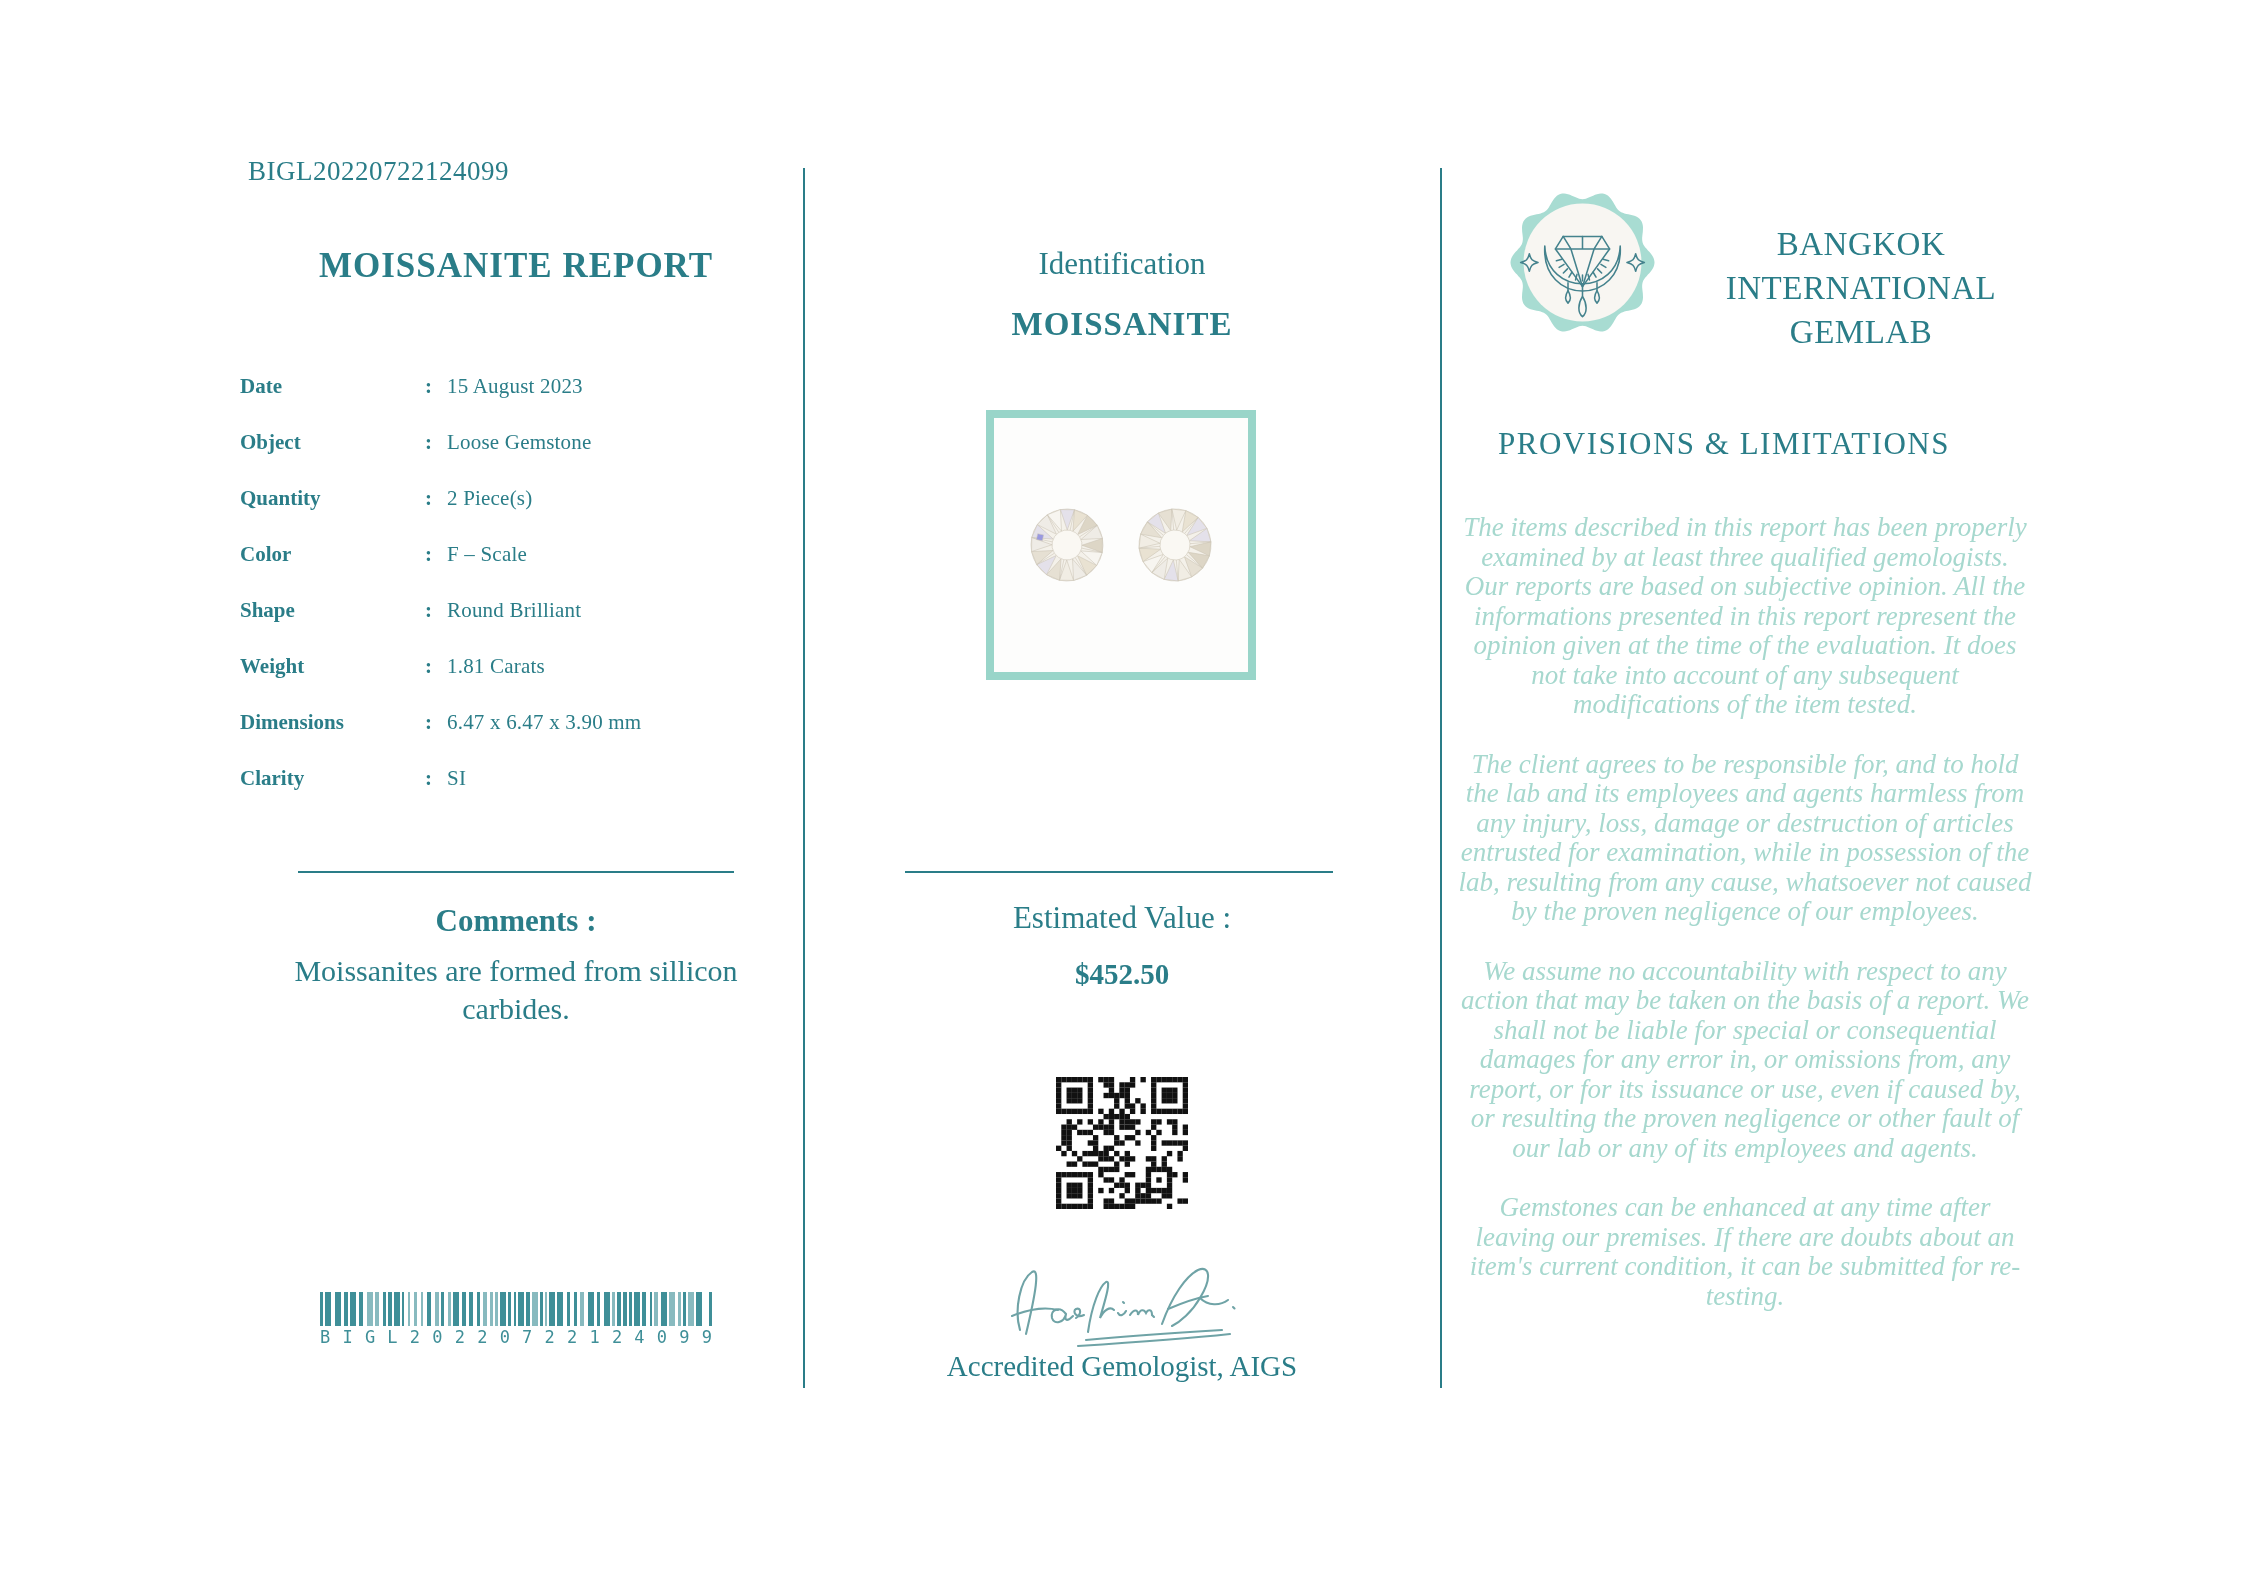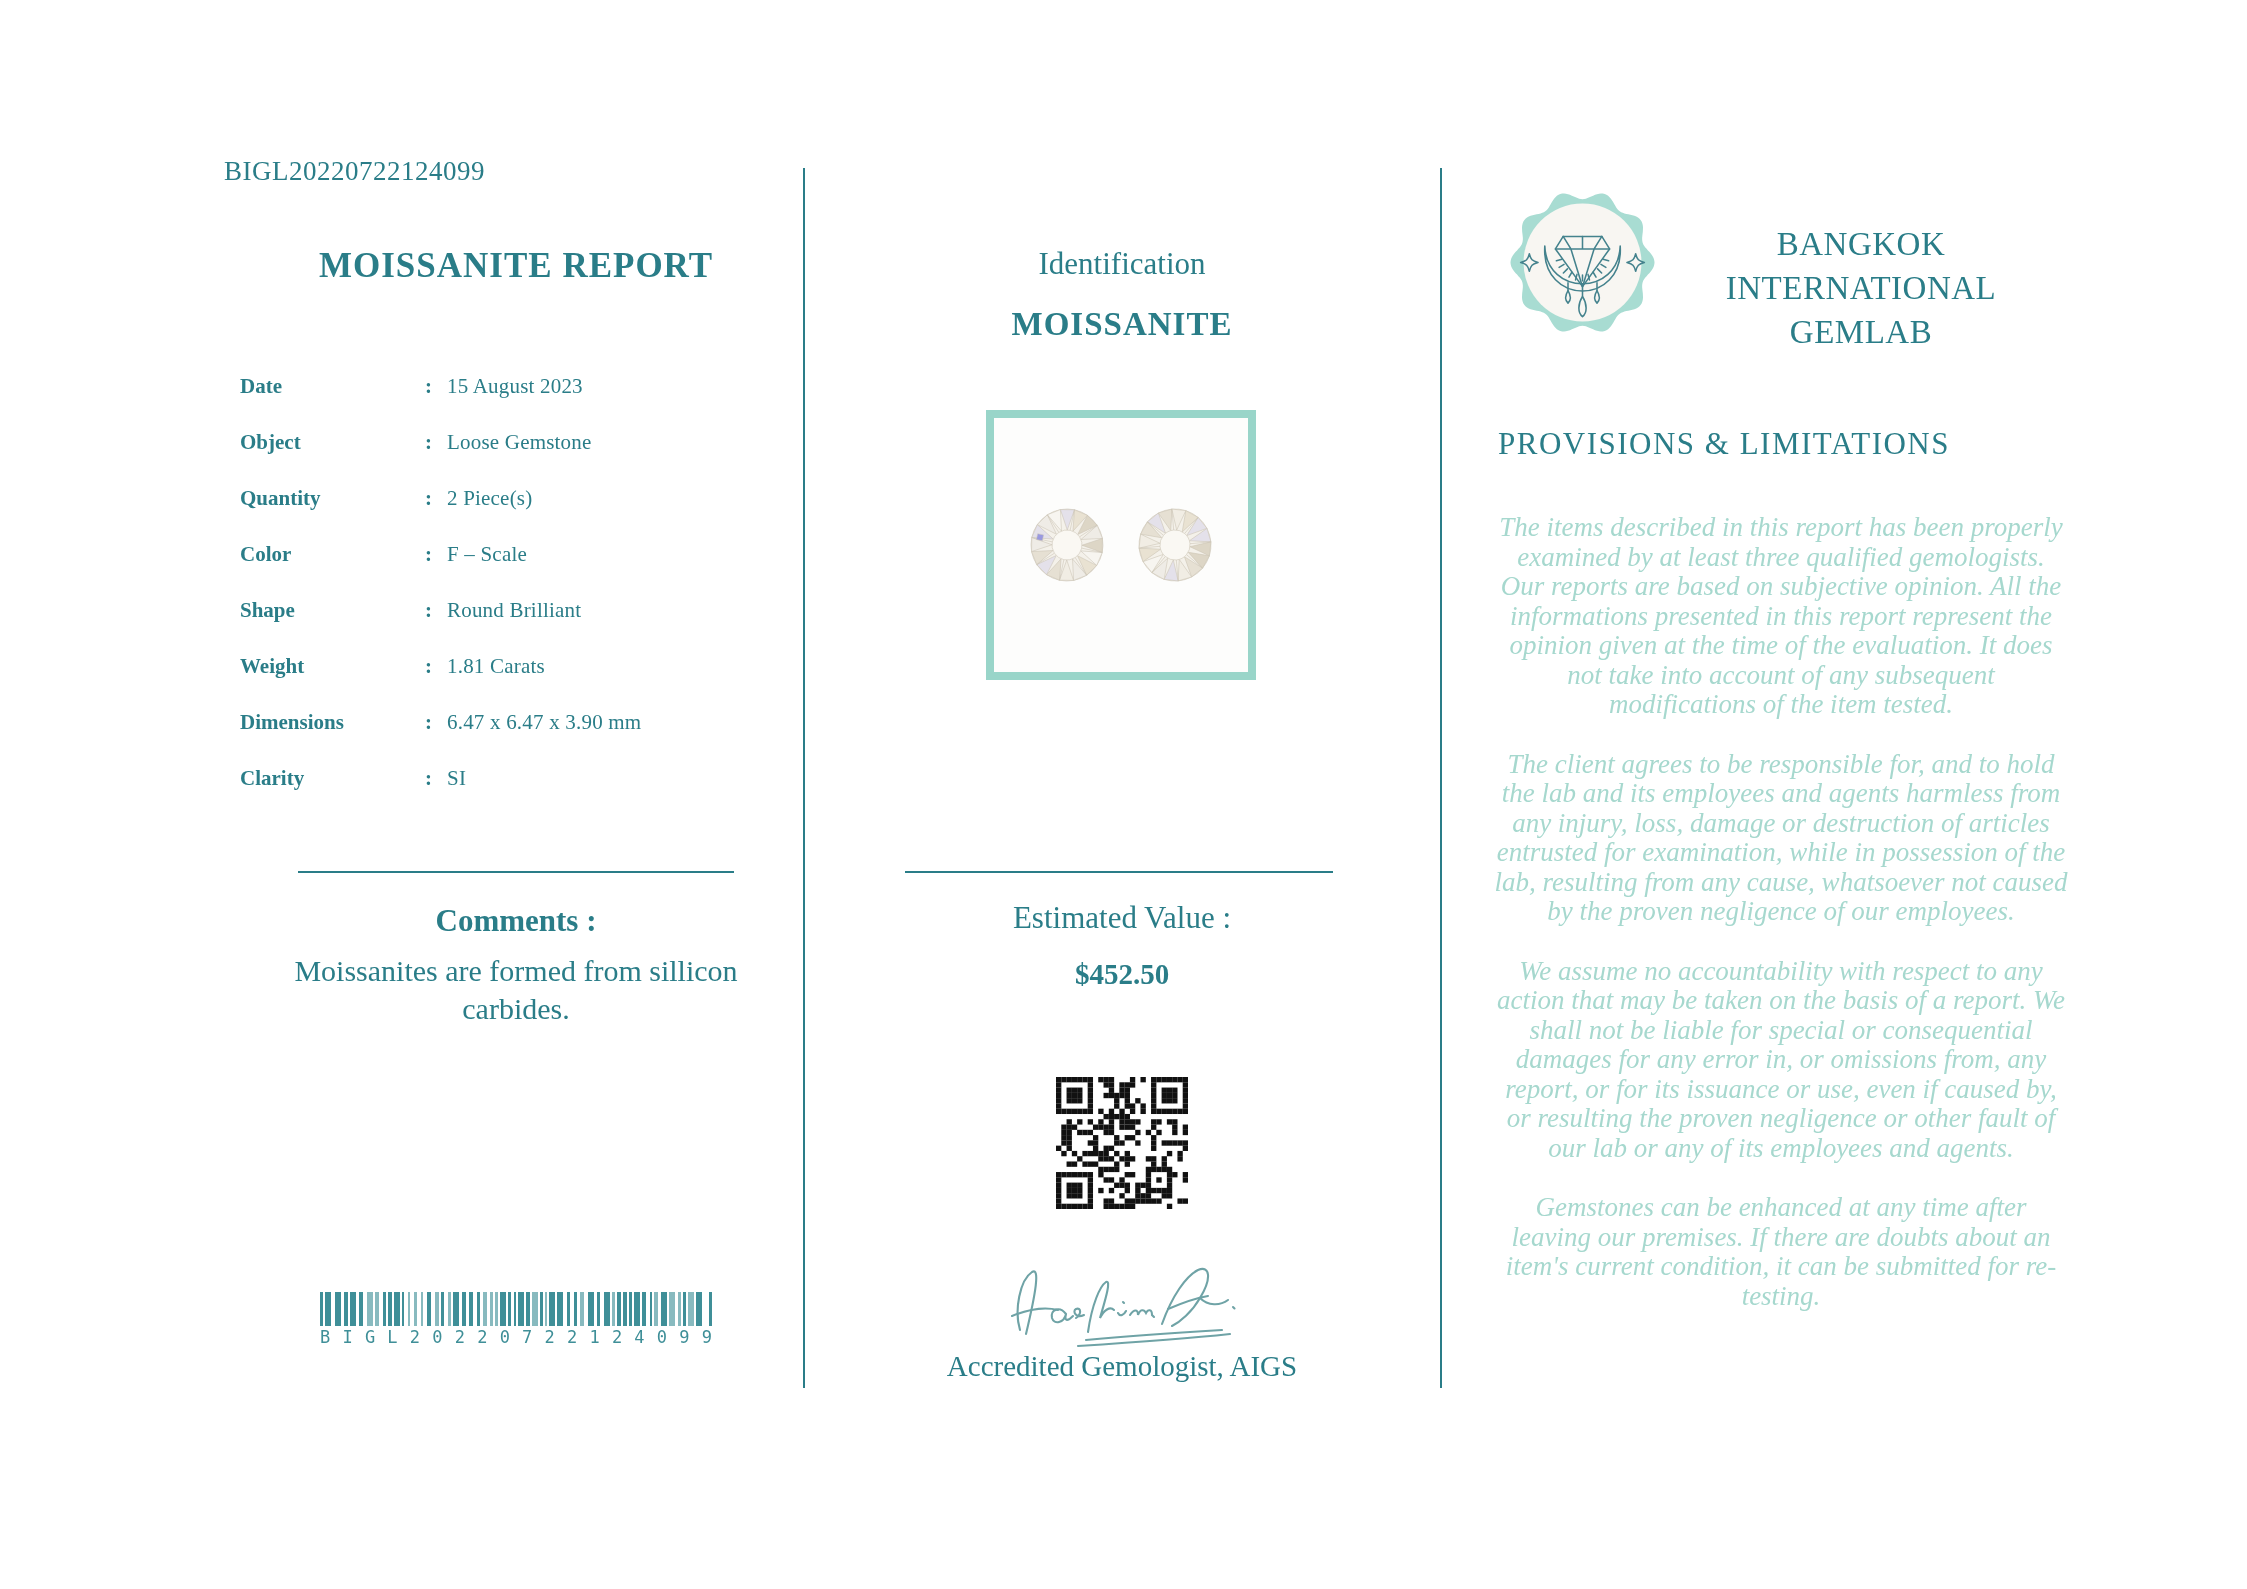--- a/index.html
+++ b/index.html
@@ -5,21 +5,21 @@
   * { margin:0; padding:0; box-sizing:border-box; }
   html,body { background:#ffffff; }
   body {
     width:2247px; height:1589px; position:relative; overflow:hidden;
     font-family:"Liberation Serif", serif;
     color:#2a7d88;
   }
   .abs { position:absolute; }
 
   
-  .report-number { left:224px; top:156px; font-size:27px; letter-spacing:0.5px; }
+  .report-number { left:248px; top:156px; font-size:27px; letter-spacing:0.5px; }
   .report-title  { left:186px; top:246px; width:660px; text-align:center;
                    font-size:35px; font-weight:bold; letter-spacing:1px; }
   .details { left:240px; top:358px; width:580px; }
   .detail-row { display:flex; height:56px; align-items:center; font-size:21px; }
   .dl { width:185px; font-weight:bold; }
   .dc { width:22px; font-weight:bold; }
   .dv { flex:1; letter-spacing:0.2px; }
 
   .hline { height:2px; background:#2a7d88; }
   .line-left { left:298px; top:871px; width:436px; }
@@ -57,21 +57,21 @@
   .gemologist { left:842px; top:1350px; width:560px; text-align:center; font-size:29px; }
 
   
   .logo { left:1510px; top:190px; width:145px; height:145px; }
   .lab-name { left:1690px; top:222px; width:342px; text-align:center;
               font-size:33px; line-height:44px; letter-spacing:0.5px; }
   .provisions-heading { left:1470px; top:426px; width:508px; text-align:center;
                         font-size:31px; letter-spacing:1.5px; }
   .provisions { left:1458px; top:513px; width:574px; text-align:center;
                 font-style:italic; font-size:27px; line-height:29.5px;
-                color:#a6d8ce;margin-left:36px; }
+                color:#a6d8ce; }
   .provisions p { margin-bottom:30px; }
 </style>
 </head>
 <body>
 
 <div class="abs report-number">BIGL20220722124099</div>
 
 <div class="abs report-title">MOISSANITE REPORT</div>
 
 <div class="abs details">

